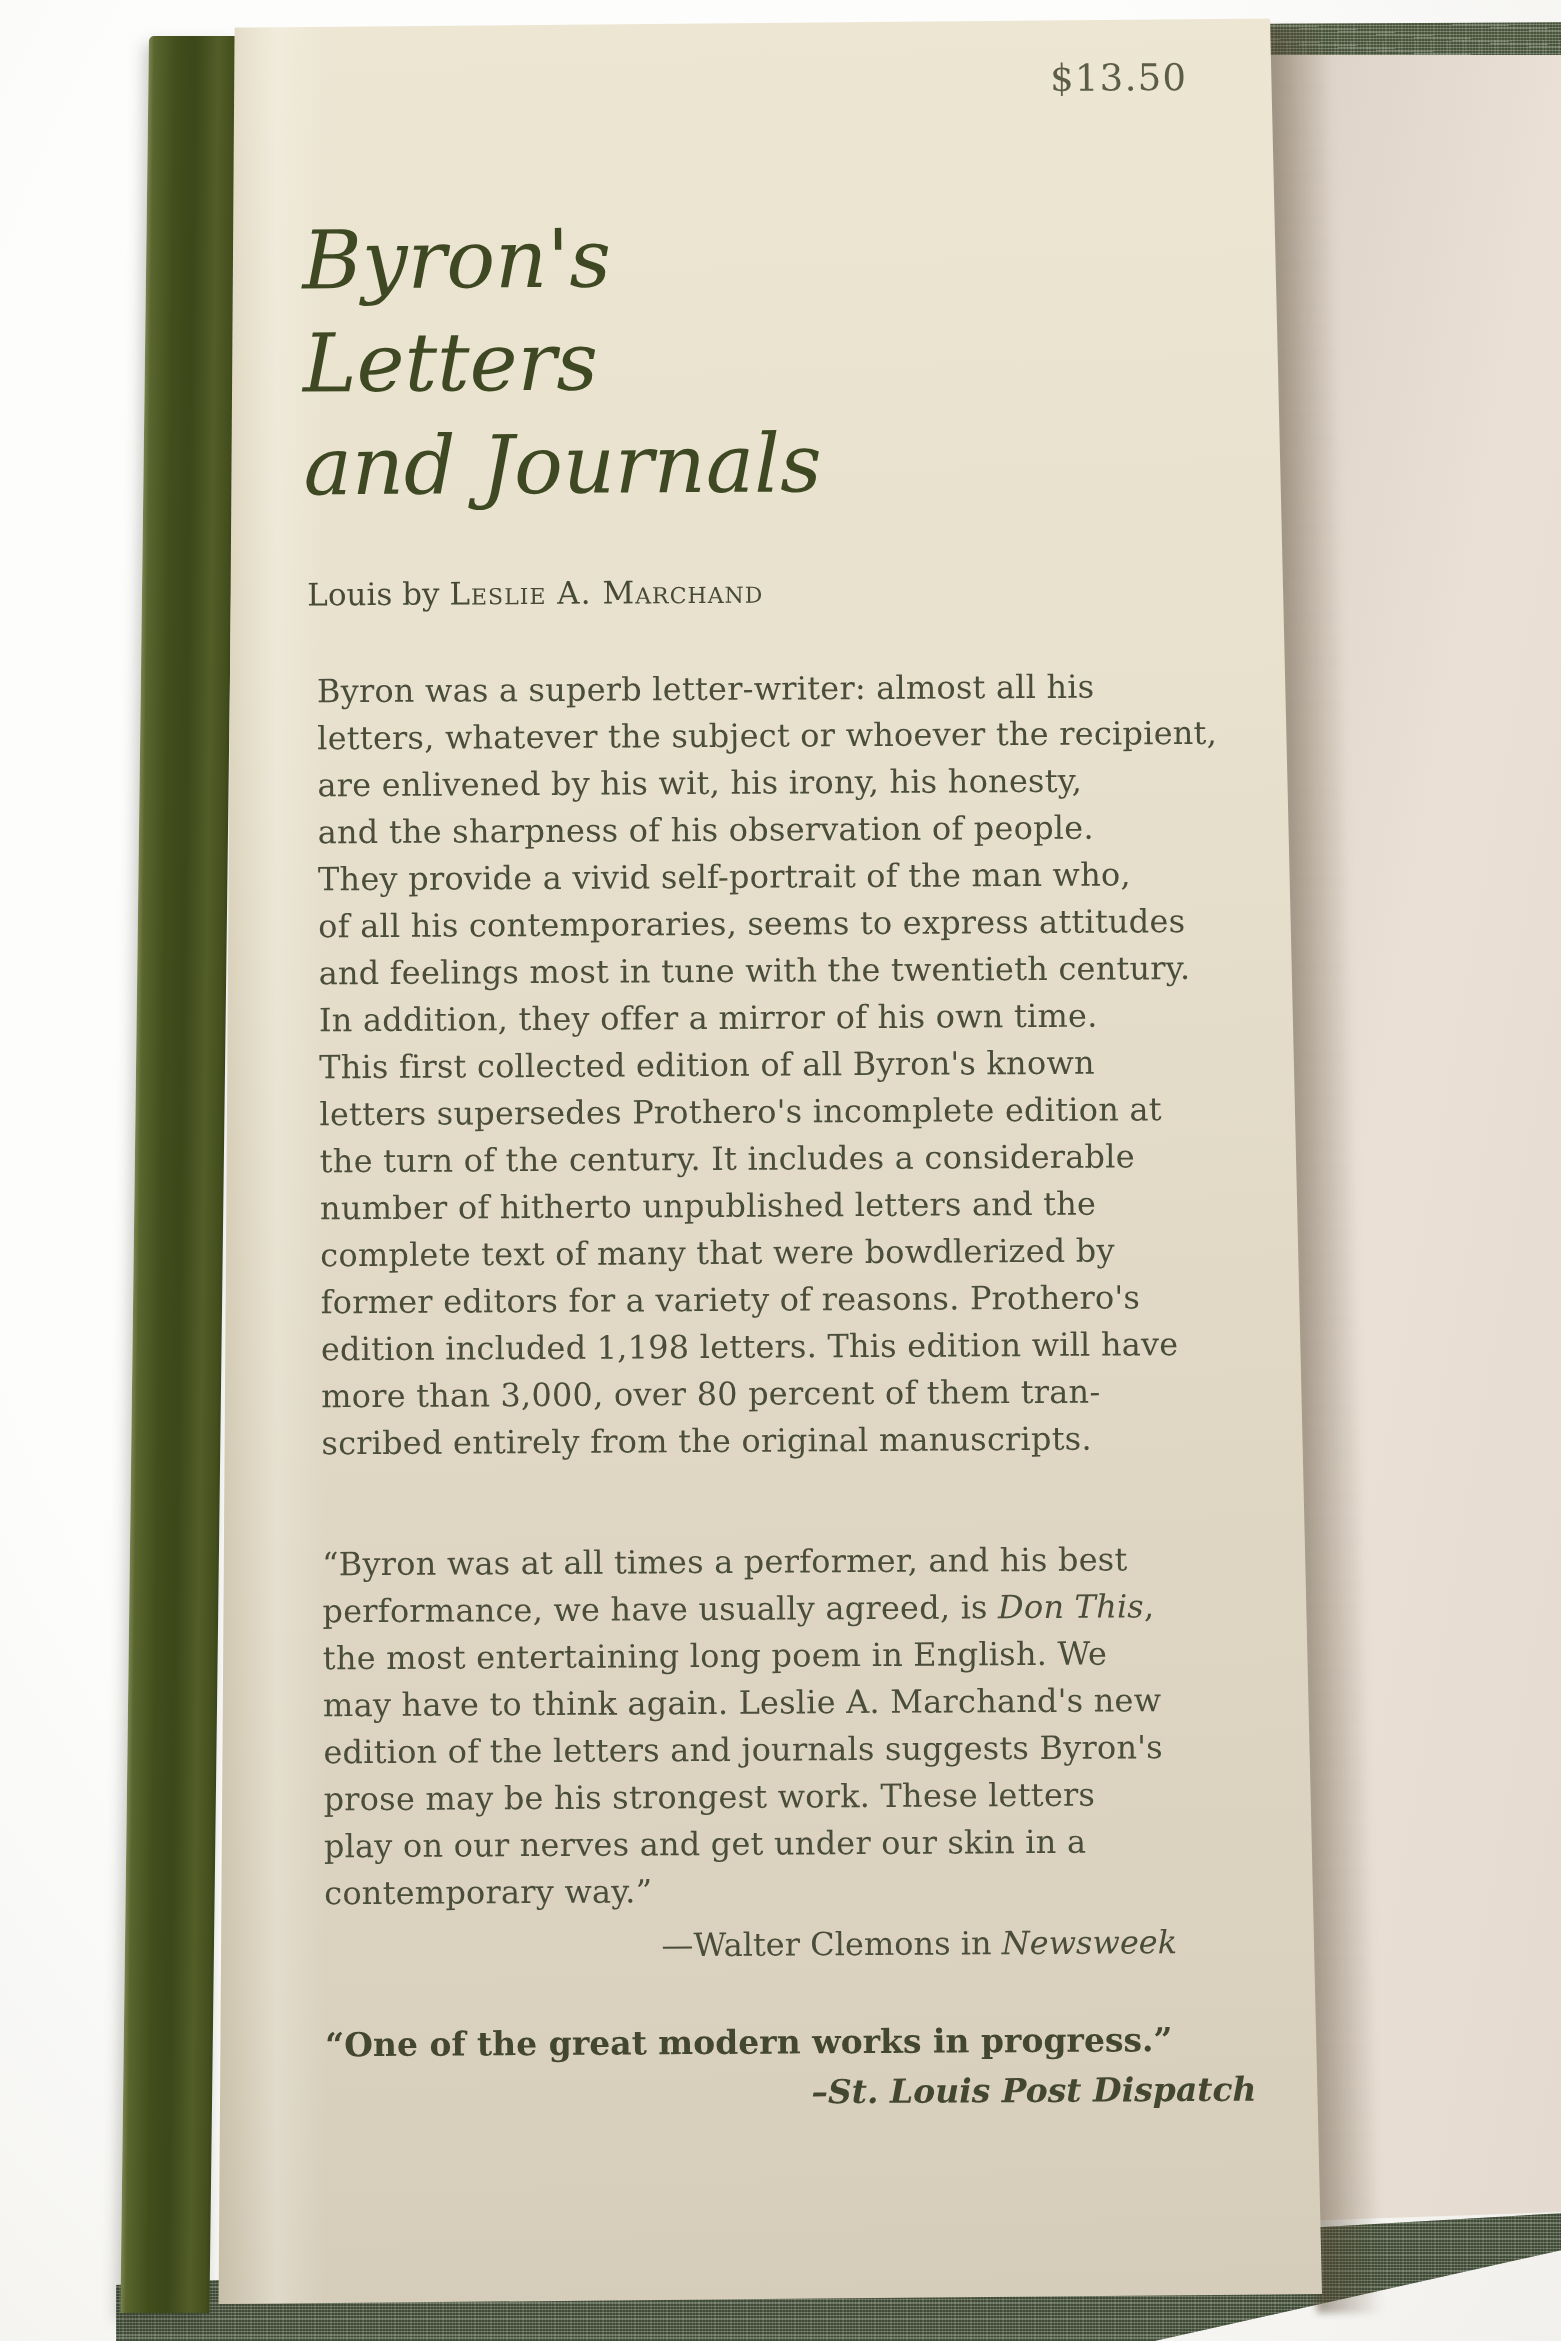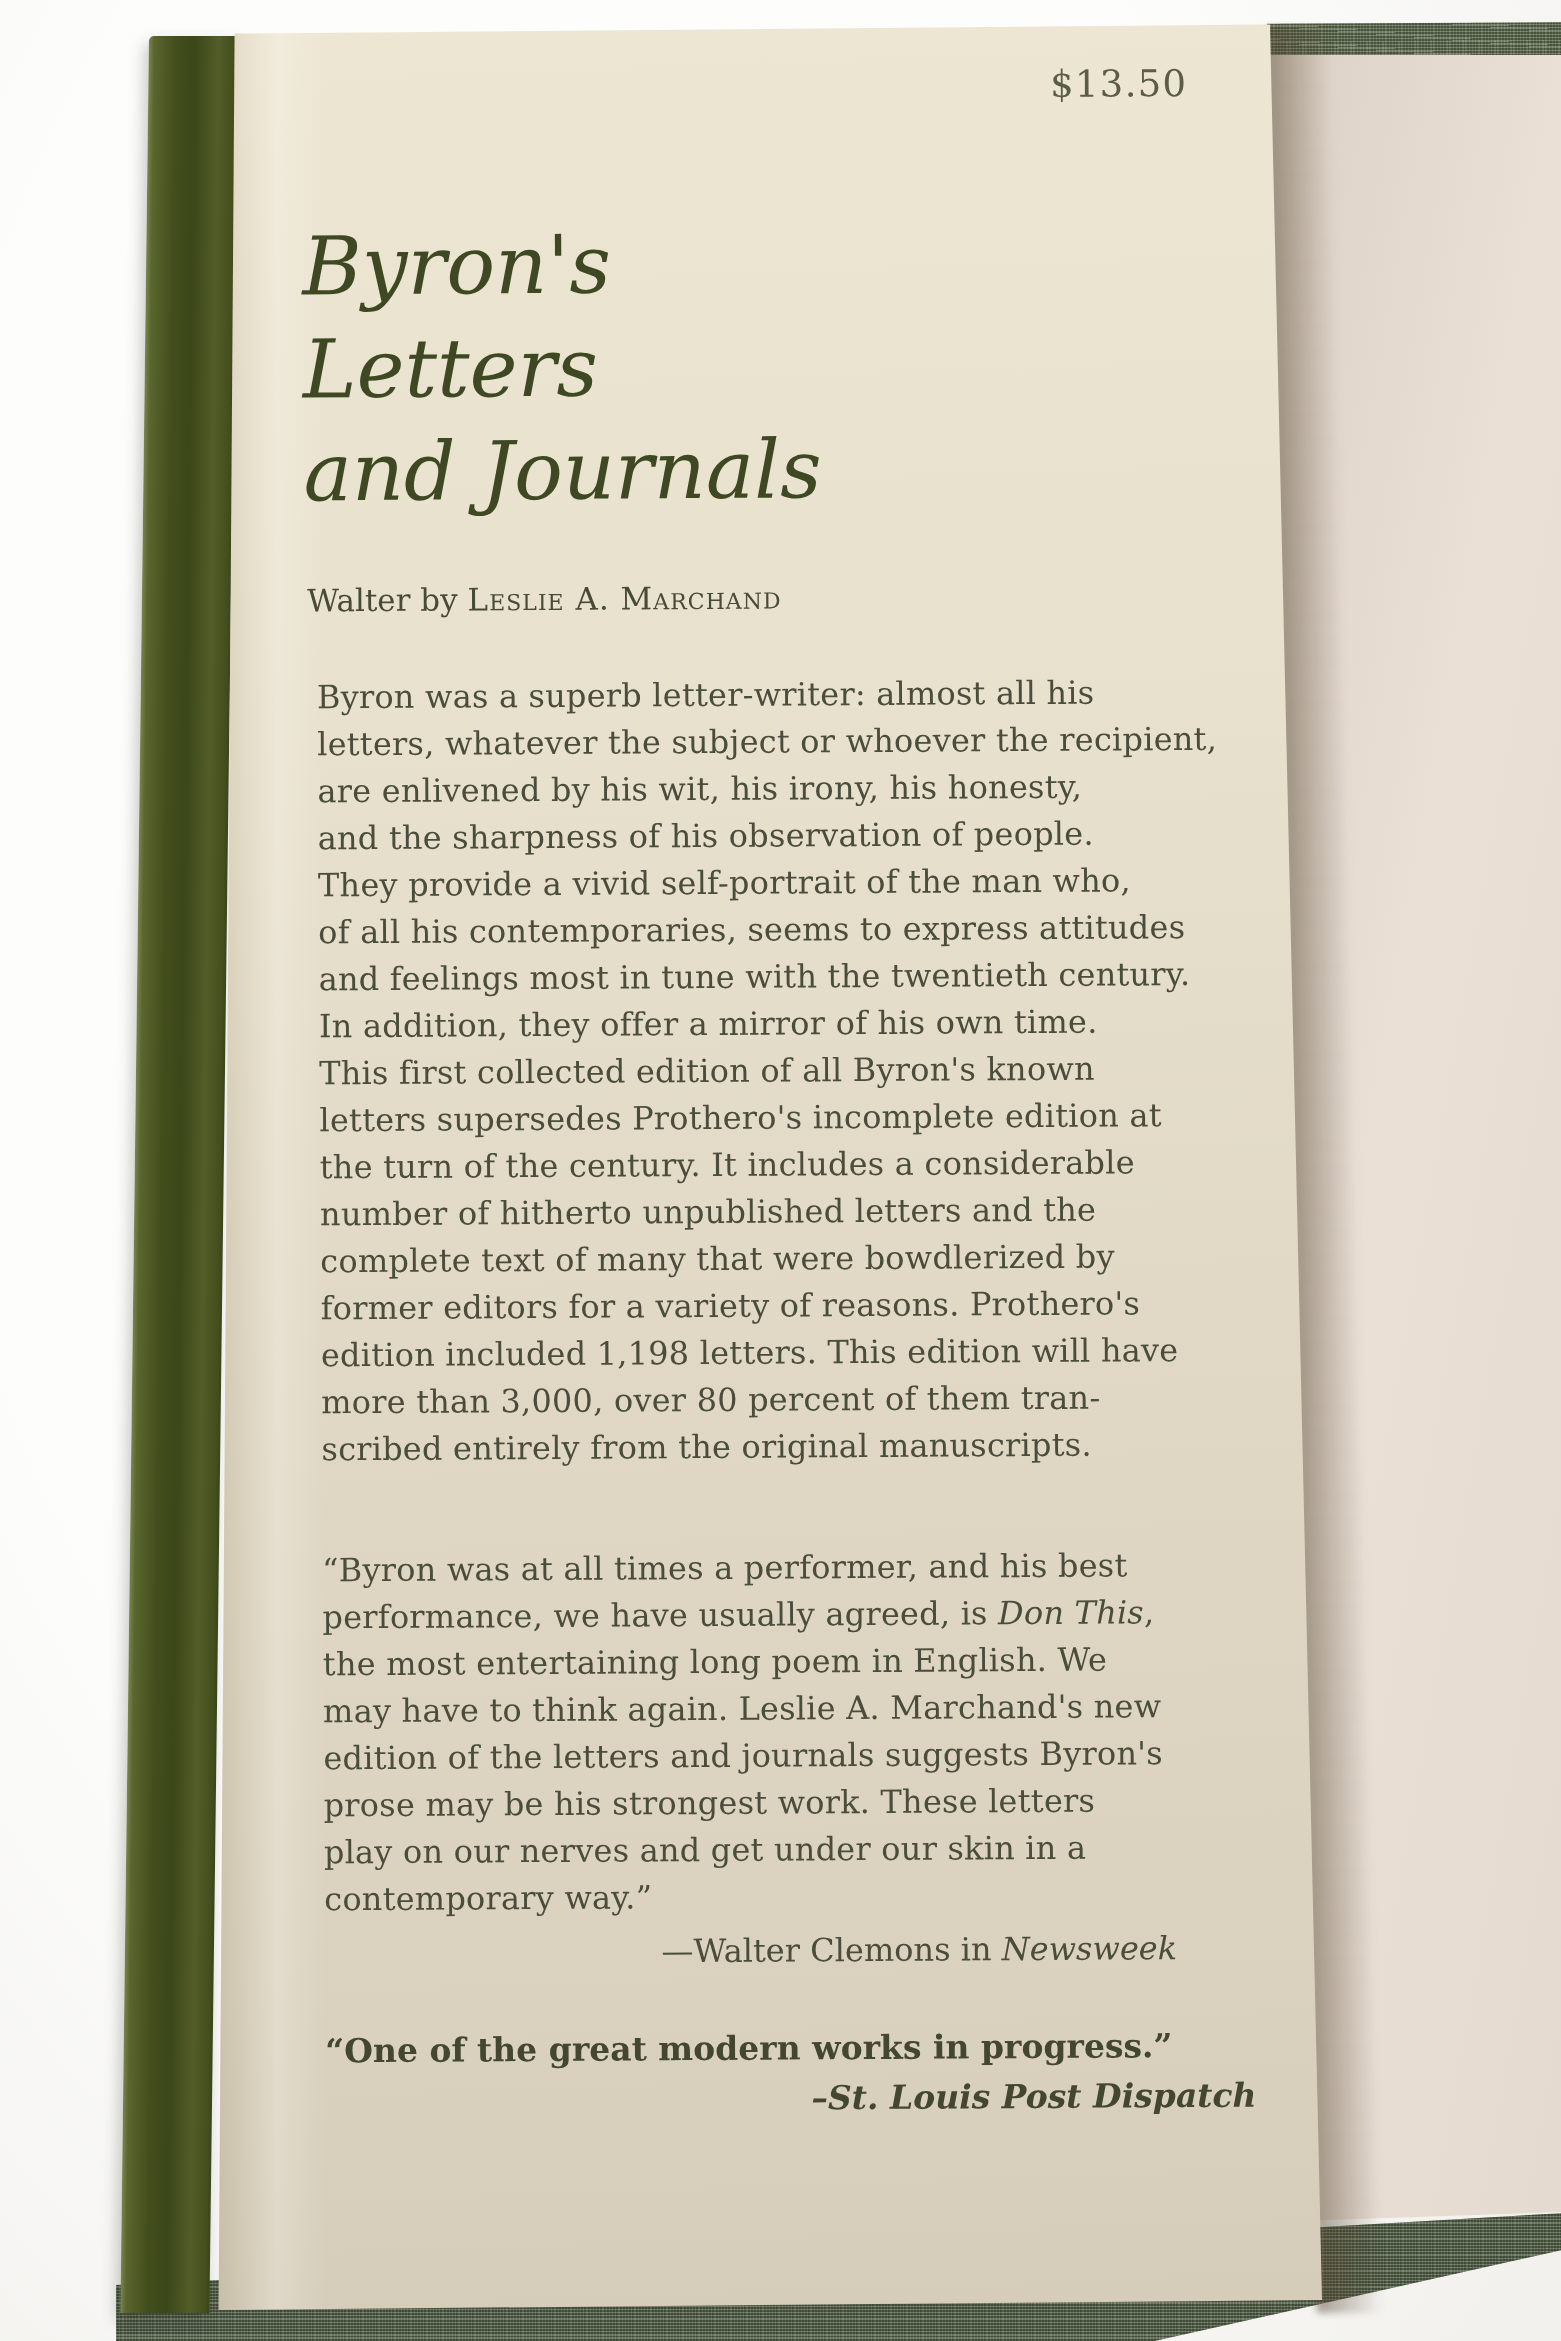--- a/index.html
+++ b/index.html
@@ -41,21 +41,21 @@
   #jacket-spine{
     left:149px;top:36px;width:89px;height:2277px;
     transform:skewX(-.72deg);transform-origin:top left;
     background:linear-gradient(90deg,#7b8452 0%,#5a662e 6%,#434e1d 30%,#3c471a 52%,#525d28 78%,#434e1d 96%,#39441a 100%);
     box-shadow:-3.9px 7.7px 15.4px rgba(45,45,32,.25);
     border-top-left-radius:5.1px;
   }
 
   
   #jacket-flap{
-    left:216px;top:22px;width:1108px;height:2291px;
+    left:216px;top:16px;width:1108px;height:2291px;
     background:
       linear-gradient(90deg, rgba(120,105,70,.16) 0, rgba(120,105,70,.04) 29px, rgba(255,255,255,.22) 61px, rgba(255,255,255,0) 109px),
       linear-gradient(178deg,#ede6d3 0%,#e8e1cd 30%,#e0d8c4 60%,#dad2be 85%,#d5cdba 100%);
     clip-path:polygon(18.6px 11.6px,1054px 2.6px,1106px 2278px,2.6px 2288px);
   }
   #flap-content{position:absolute;inset:0;transform:rotate(-.35deg);transform-origin:321px 1027px}
 
   .ink{color:#4a4d3b}
   #price{left:840px;top:44px;font-size:37px;letter-spacing:1.3px;color:#5b5e44;white-space:nowrap}
 
@@ -88,21 +88,21 @@
   <div id="flap-content">
 
     <div class="abs" id="price">$13.50</div>
 
     <div class="abs" id="title">
       <div>Byron's</div>
       <div>Letters</div>
       <div>and Journals</div>
     </div>
 
-    <div class="abs" id="editor"><span>Walter by </span><span class="sc">Leslie A. Marchand</span></div>
+    <div class="abs" id="editor"><span>Louis by </span><span class="sc">Leslie A. Marchand</span></div>
 
     <div class="abs blurb ink" id="body-blurb">
       <div>Byron was a superb letter-writer: almost all his</div>
       <div>letters, whatever the subject or whoever the recipient,</div>
       <div>are enlivened by his wit, his irony, his honesty,</div>
       <div>and the sharpness of his observation of people.</div>
       <div>They provide a vivid self-portrait of the man who,</div>
       <div>of all his contemporaries, seems to express attitudes</div>
       <div>and feelings most in tune with the twentieth century.</div>
       <div>In addition, they offer a mirror of his own time.</div>

